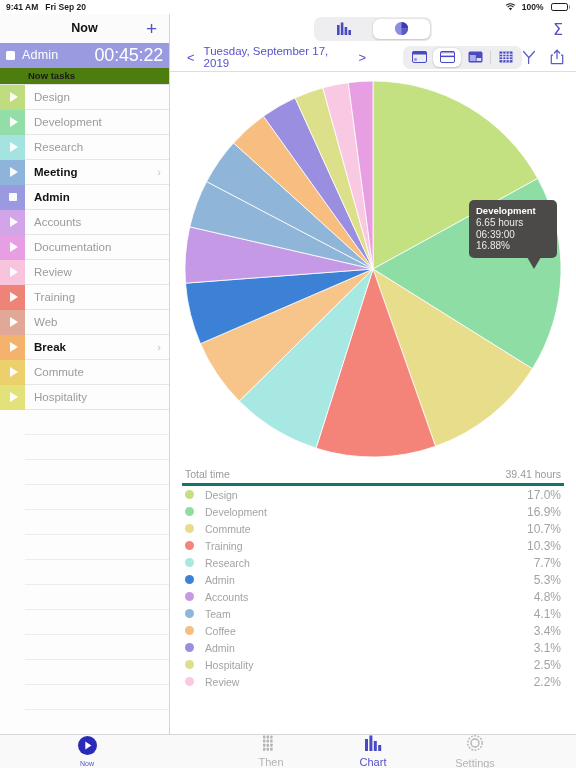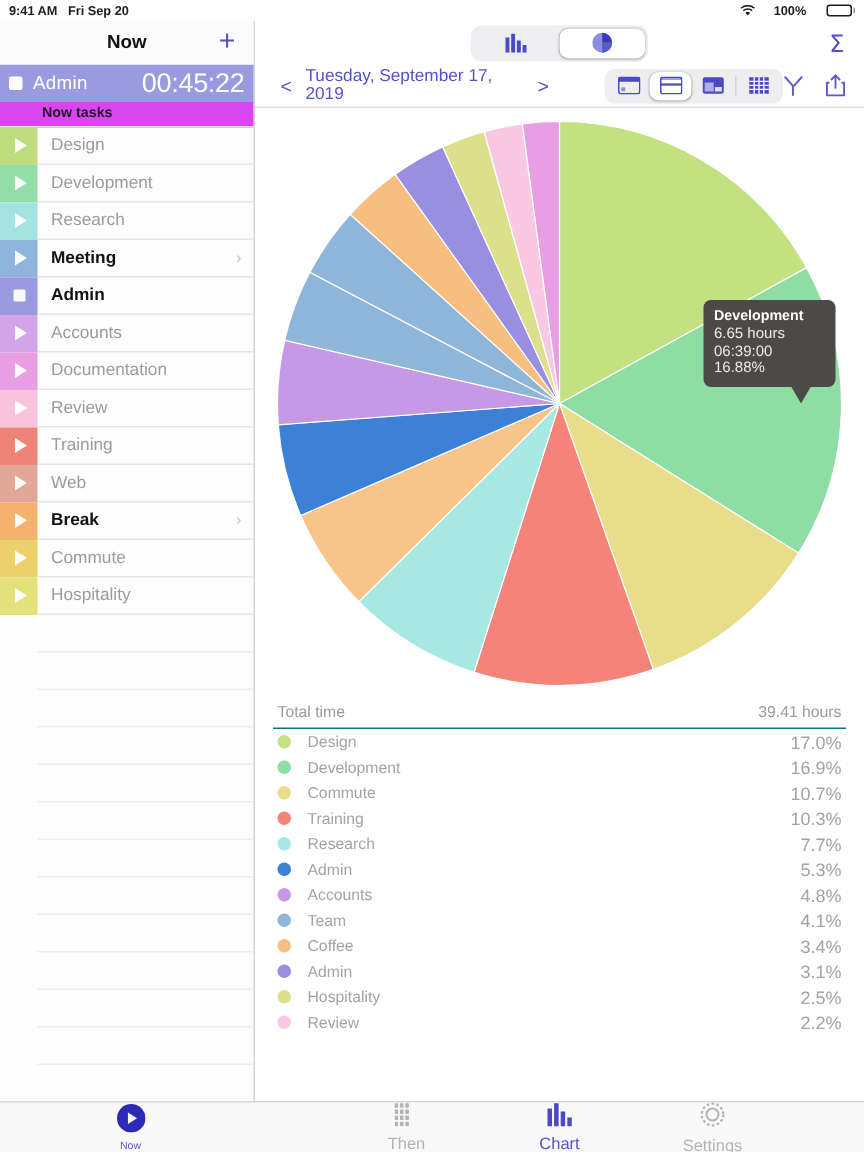--- a/index.html
+++ b/index.html
@@ -11,21 +11,21 @@
   }
   #app { position: relative; width: 576px; height: 768px; }
 
   
   .statusbar {
     position: absolute; top: 0; left: 0; width: 576px; height: 14px;
     display: flex; align-items: center; font-size: 8.5px; color: #1c1c1e;
     padding: 0 6px;
   }
   .sb-left { display: flex; gap: 7px; align-items: center; font-weight: 600; }
-  .sb-right { margin-left: auto; display: flex; gap: 13px; align-items: center; font-weight: 600; }
+  .sb-right { margin-left: auto; display: flex; gap: 7px; align-items: center; font-weight: 600; }
   .wifi-ico { display: inline-block; width: 10px; height: 8px; position: relative; }
   .wifi-ico svg { display: block; }
   .batt { display: inline-flex; align-items: center; }
   .batt-body {
     width: 17px; height: 8px; border: 1px solid #1c1c1e; border-radius: 2.2px;
     padding: 1px; display: block;
   }
   .batt-fill { width: 100%; height: 100%; background: #1c1c1e; border-radius: 1px; }
   .batt-cap { width: 1.5px; height: 3.5px; background: #1c1c1e; border-radius: 0 1px 1px 0; margin-left: 1px; opacity: .5; }
 
@@ -52,21 +52,21 @@
   .stop-square {
     width: 9px; height: 9px; background: #fff; border-radius: 1.5px;
     margin-right: 7px; flex: 0 0 auto;
   }
   .running-name { font-size: 12.5px; letter-spacing: .2px; }
   .running-time {
     margin-left: auto; font-size: 18px; font-weight: 300;
     letter-spacing: -0.2px; font-family: "Liberation Sans", sans-serif;
   }
   .section-hdr {
-    height: 17px; background: #d946ef; display: flex; align-items: center;
+    height: 17px; background: #4d7c0f; display: flex; align-items: center;
     padding-left: 28px; font-size: 9.5px; font-weight: 700; color: #1a1a1a;
     border-bottom: 1px solid #e2e2e4;
   }
   .task-list { flex: 1 1 auto; overflow: hidden; }
   .task-row {
     height: 25px; display: flex; align-items: stretch; position: relative;
     cursor: pointer;
   }
   .task-row .swatch {
     width: 25px; flex: 0 0 25px; display: flex; align-items: center; justify-content: center;
@@ -142,21 +142,21 @@
   .tooltip .tt-tail {
     position: absolute; right: 16px; bottom: -11px;
     width: 0; height: 0; border-left: 7px solid transparent;
     border-right: 7px solid transparent; border-top: 12px solid #4b4a48;
   }
 
   
   .legend { padding: 0 12px; }
   .total-row {
     display: flex; align-items: center; height: 22px;
-    border-bottom: 1px solid #0f766e; padding: 0 3px; text-align: right;
+    border-bottom: 3px solid #0f766e; padding: 0 3px; text-align: right;
   }
   .total-label, .total-value { font-size: 10.5px; color: #9a9a9e; }
   .total-value { margin-left: auto; }
   .leg-row {
     display: flex; align-items: center; height: 17px; padding: 0 3px; cursor: pointer;
   }
   .dot { width: 9px; height: 9px; border-radius: 50%; flex: 0 0 auto; }
   .leg-name { font-size: 10.5px; color: #a3a3a7; margin-left: 11px; }
   .leg-pct { font-size: 12px; color: #a3a3a7; margin-left: auto; }
 

